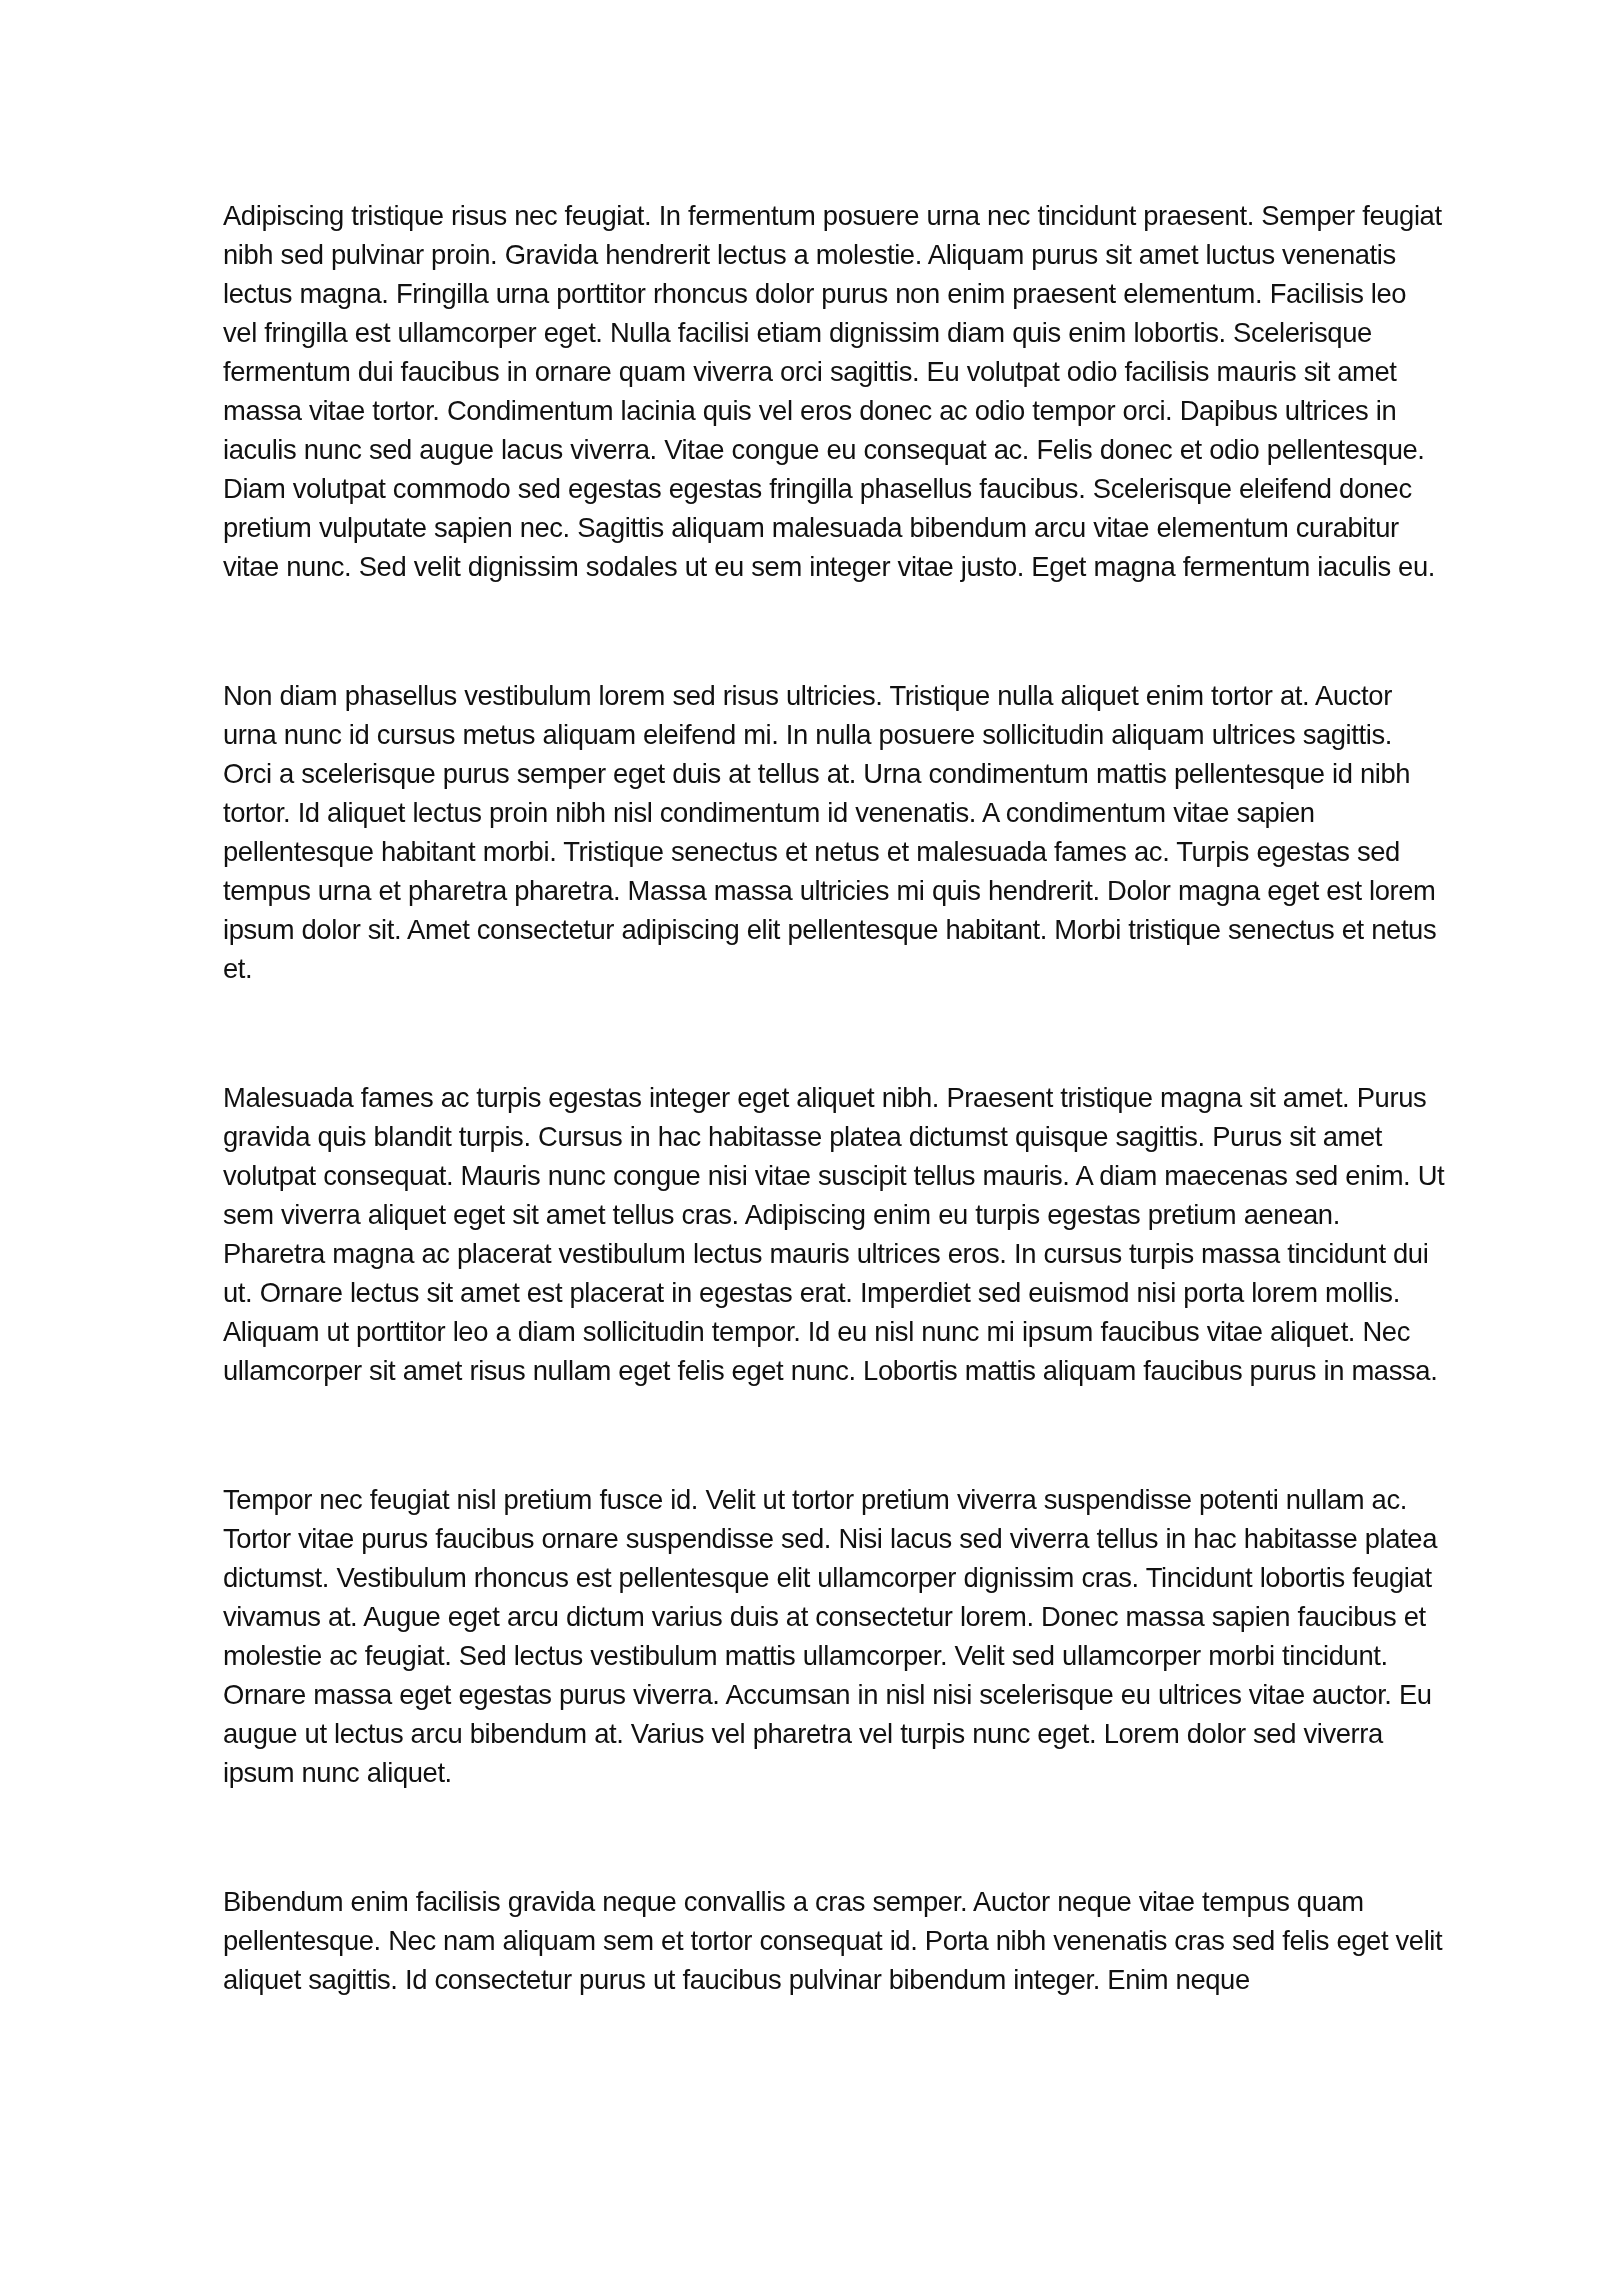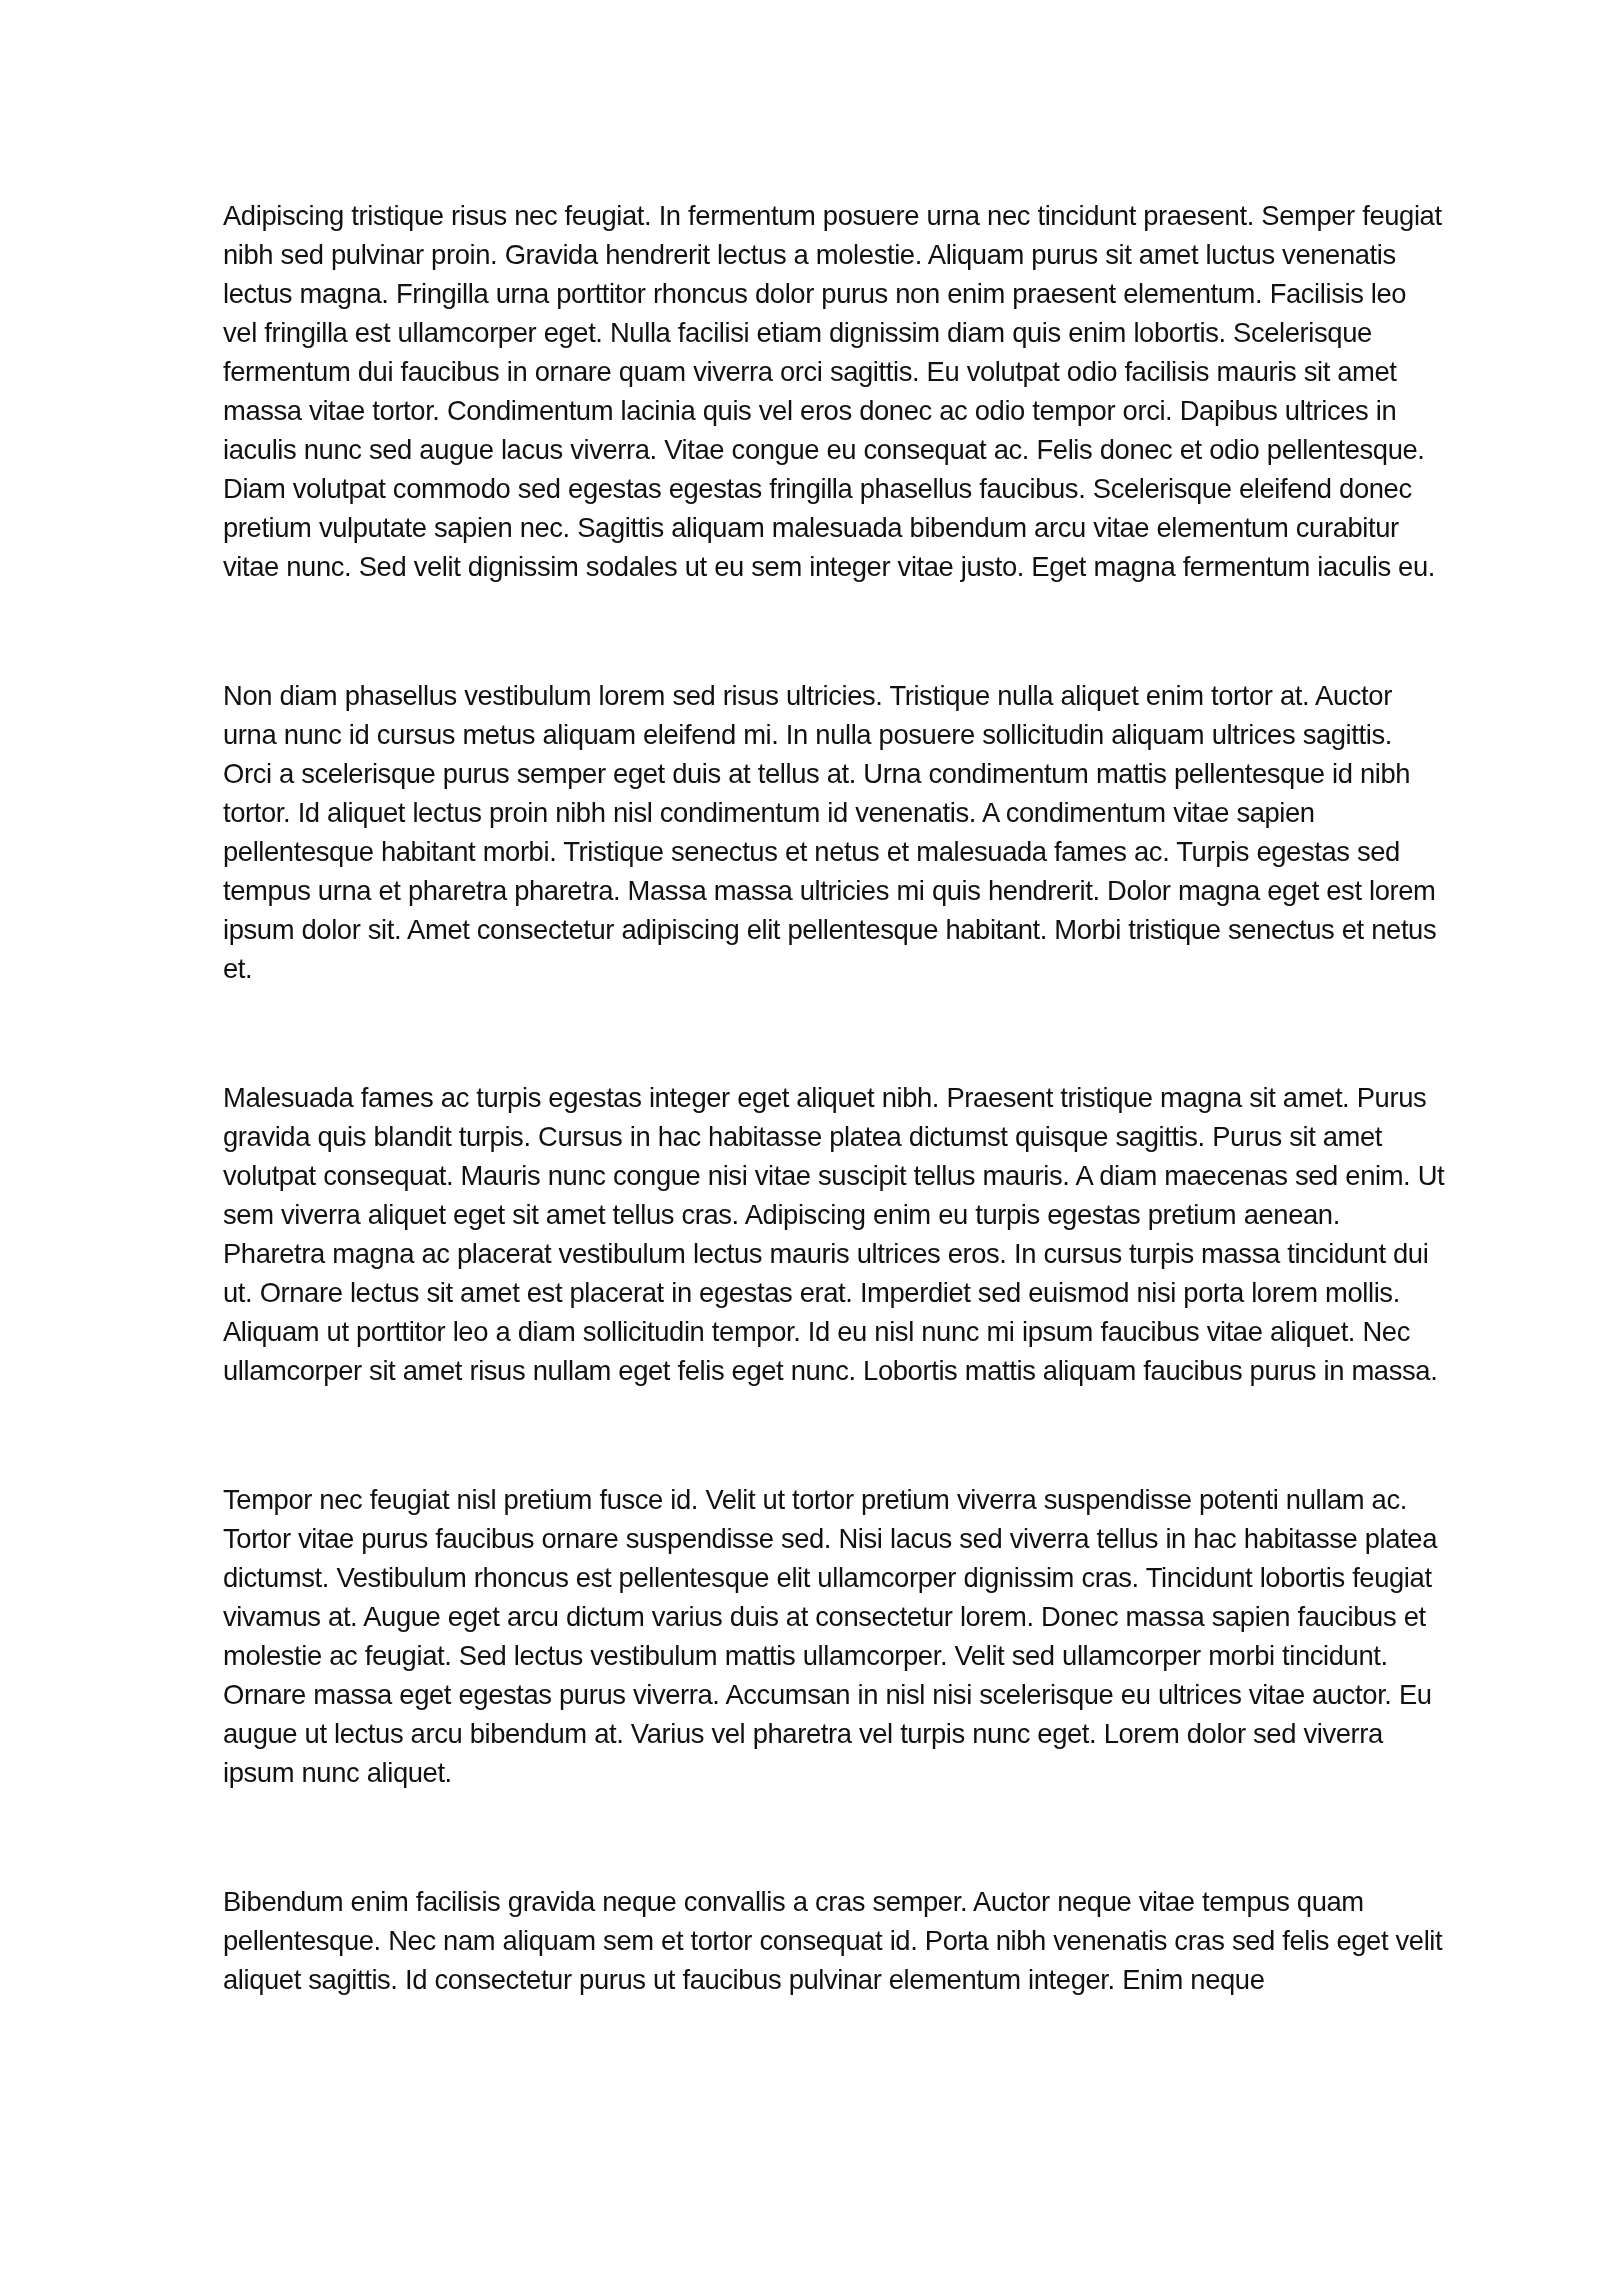--- a/index.html
+++ b/index.html
@@ -32,16 +32,16 @@
 </style>
 </head>
 <body>
 
 <div class="page">
   <div class="content">
     <p>Adipiscing tristique risus nec feugiat. In fermentum posuere urna nec tincidunt praesent. Semper feugiat nibh sed pulvinar proin. Gravida hendrerit lectus a molestie. Aliquam purus sit amet luctus venenatis lectus magna. Fringilla urna porttitor rhoncus dolor purus non enim praesent elementum. Facilisis leo vel fringilla est ullamcorper eget. Nulla facilisi etiam dignissim diam quis enim lobortis. Scelerisque fermentum dui faucibus in ornare quam viverra orci sagittis. Eu volutpat odio facilisis mauris sit amet massa vitae tortor. Condimentum lacinia quis vel eros donec ac odio tempor orci. Dapibus ultrices in iaculis nunc sed augue lacus viverra. Vitae congue eu consequat ac. Felis donec et odio pellentesque. Diam volutpat commodo sed egestas egestas fringilla phasellus faucibus. Scelerisque eleifend donec pretium vulputate sapien nec. Sagittis aliquam malesuada bibendum arcu vitae elementum curabitur vitae nunc. Sed velit dignissim sodales ut eu sem integer vitae justo. Eget magna fermentum iaculis eu.</p>
     <p>Non diam phasellus vestibulum lorem sed risus ultricies. Tristique nulla aliquet enim tortor at. Auctor urna nunc id cursus metus aliquam eleifend mi. In nulla posuere sollicitudin aliquam ultrices sagittis. Orci a scelerisque purus semper eget duis at tellus at. Urna condimentum mattis pellentesque id nibh tortor. Id aliquet lectus proin nibh nisl condimentum id venenatis. A condimentum vitae sapien pellentesque habitant morbi. Tristique senectus et netus et malesuada fames ac. Turpis egestas sed tempus urna et pharetra pharetra. Massa massa ultricies mi quis hendrerit. Dolor magna eget est lorem ipsum dolor sit. Amet consectetur adipiscing elit pellentesque habitant. Morbi tristique senectus et netus et.</p>
     <p>Malesuada fames ac turpis egestas integer eget aliquet nibh. Praesent tristique magna sit amet. Purus gravida quis blandit turpis. Cursus in hac habitasse platea dictumst quisque sagittis. Purus sit amet volutpat consequat. Mauris nunc congue nisi vitae suscipit tellus mauris. A diam maecenas sed enim. Ut sem viverra aliquet eget sit amet tellus cras. Adipiscing enim eu turpis egestas pretium aenean. Pharetra magna ac placerat vestibulum lectus mauris ultrices eros. In cursus turpis massa tincidunt dui ut. Ornare lectus sit amet est placerat in egestas erat. Imperdiet sed euismod nisi porta lorem mollis. Aliquam ut porttitor leo a diam sollicitudin tempor. Id eu nisl nunc mi ipsum faucibus vitae aliquet. Nec ullamcorper sit amet risus nullam eget felis eget nunc. Lobortis mattis aliquam faucibus purus in massa.</p>
     <p>Tempor nec feugiat nisl pretium fusce id. Velit ut tortor pretium viverra suspendisse potenti nullam ac. Tortor vitae purus faucibus ornare suspendisse sed. Nisi lacus sed viverra tellus in hac habitasse platea dictumst. Vestibulum rhoncus est pellentesque elit ullamcorper dignissim cras. Tincidunt lobortis feugiat vivamus at. Augue eget arcu dictum varius duis at consectetur lorem. Donec massa sapien faucibus et molestie ac feugiat. Sed lectus vestibulum mattis ullamcorper. Velit sed ullamcorper morbi tincidunt. Ornare massa eget egestas purus viverra. Accumsan in nisl nisi scelerisque eu ultrices vitae auctor. Eu augue ut lectus arcu bibendum at. Varius vel pharetra vel turpis nunc eget. Lorem dolor sed viverra ipsum nunc aliquet.</p>
-    <p>Bibendum enim facilisis gravida neque convallis a cras semper. Auctor neque vitae tempus quam pellentesque. Nec nam aliquam sem et tortor consequat id. Porta nibh venenatis cras sed felis eget velit aliquet sagittis. Id consectetur purus ut faucibus pulvinar elementum integer. Enim neque</p>
+    <p>Bibendum enim facilisis gravida neque convallis a cras semper. Auctor neque vitae tempus quam pellentesque. Nec nam aliquam sem et tortor consequat id. Porta nibh venenatis cras sed felis eget velit aliquet sagittis. Id consectetur purus ut faucibus pulvinar bibendum integer. Enim neque</p>
   </div>
 </div>
 
 
 </body></html>

